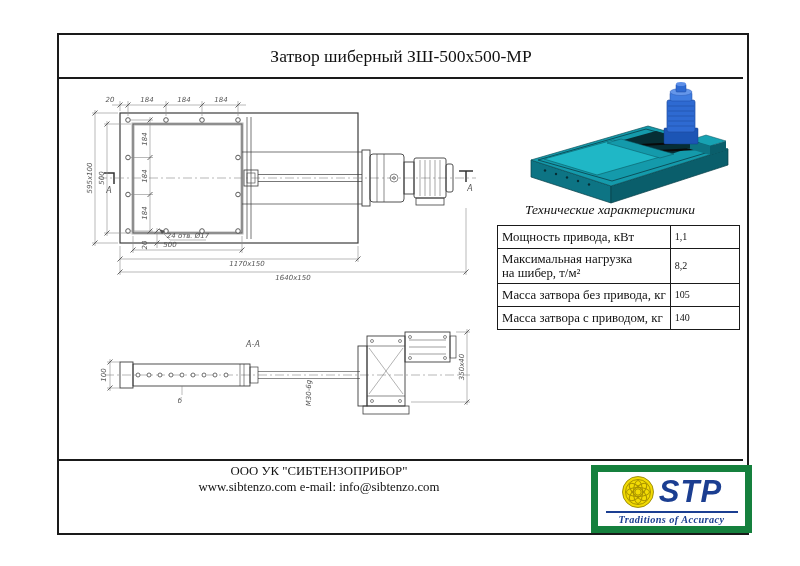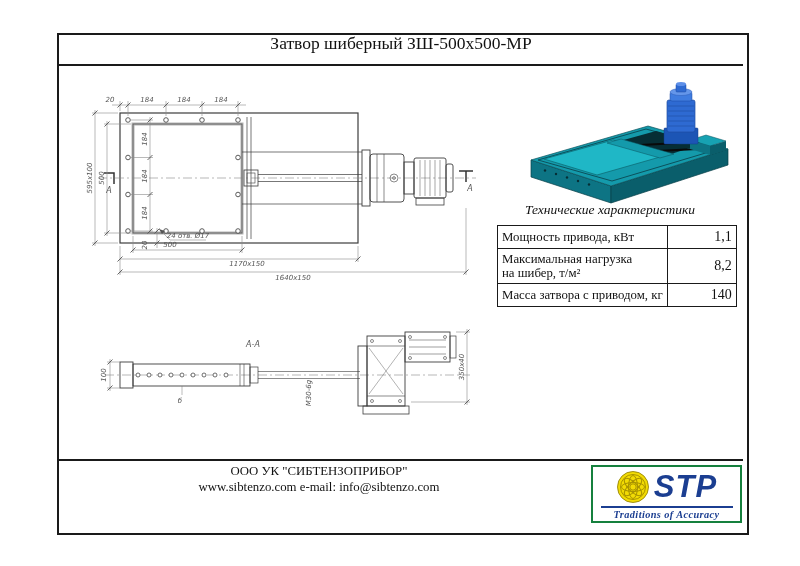--- a/index.html
+++ b/index.html
@@ -1,33 +1,33 @@
 <!DOCTYPE html>
 <html><head>
 <meta charset="utf-8">
 <style>
   html,body{margin:0;padding:0;background:#fff;}
   .page{position:relative;width:800px;height:566px;background:#fff;overflow:hidden;
         font-family:"Liberation Serif",serif;outline:1px solid #d8d8d8;}
   .frame{position:absolute;left:57px;top:33px;width:688px;height:498px;border:2px solid #1a1a1a;}
-  .title-bar{position:absolute;left:59px;top:22px;width:684px;height:42px;line-height:42px;
+  .title-bar{position:absolute;left:59px;top:35px;width:684px;height:42px;line-height:42px;
              text-align:center;font-size:17.5px;color:#111;border-bottom:2px solid #1a1a1a;}
   .art{position:absolute;left:0;top:0;width:800px;height:566px;}
   .spec-title{position:absolute;left:492px;top:202px;width:236px;text-align:center;
               font-size:13.5px;color:#111;font-style:italic;}
   .specs{position:absolute;left:497px;top:225px;border-collapse:collapse;
          font-family:"Liberation Serif",serif;}
   .specs td{border:1.4px solid #1a1a1a;padding:0 4px;color:#111;font-size:12.8px;line-height:14.5px;}
-  .specs td.val{text-align:right;width:60px;font-size:14px;}
+  .specs td.val{text-align:left;width:60px;font-size:10px;}
   .specs tr.r1 td{height:22px;}
   .specs tr.r2 td{height:34px;}
   .footer-sep{position:absolute;left:59px;top:459px;width:684px;border-top:2px solid #1a1a1a;}
   .footer-text{position:absolute;left:59px;top:464px;width:520px;text-align:center;
                font-size:12.8px;line-height:15.6px;color:#111;}
-  .logo-box{position:absolute;left:591px;top:465px;width:147px;height:54px;border:2px solid #15803d;
+  .logo-box{position:absolute;left:591px;top:465px;width:147px;height:54px;border:7px solid #15803d;
             background:#fff;display:flex;flex-direction:column;align-items:center;justify-content:center;}
   .logo-row{display:flex;align-items:center;gap:4px;height:36px;}
   .stp{font-family:"Liberation Sans",sans-serif;font-size:31px;font-weight:bold;font-style:italic;
        color:#1b3e91;letter-spacing:1px;line-height:30px;}
   .logo-line{width:132px;height:2px;background:#1b3e91;margin:1px 0 1px 0;}
   .tagline{font-family:Liberation Serif, serif;font-size:10.3px;font-weight:bold;
            font-style:italic;color:#1b3e91;letter-spacing:0.4px;}
   .dim{font-family:"DejaVu Sans",sans-serif;font-style:italic;font-size:7px;fill:#555;
        text-anchor:middle;stroke:none;}
   .dimb{font-size:8px;}
@@ -277,20 +277,24 @@
       <td class="val">1,1</td>
     </tr>
     <tr class="r2">
       <td>
         <div>Максимальная нагрузка</div>
         <div>на шибер, т/м²</div>
       </td>
       <td class="val">8,2</td>
     </tr>
     <tr class="r1">
+      <td>Масса затвора без привода, кг</td>
+      <td class="val">105</td>
+    </tr>
+    <tr class="r1">
       <td>Масса затвора с приводом, кг</td>
       <td class="val">140</td>
     </tr>
   </tbody>
     </table>
 
   <div class="footer-sep"></div>
   <div class="footer-text">
     <div>ООО УК "СИБТЕНЗОПРИБОР"</div>
     <div>www.sibtenzo.com e-mail: info@sibtenzo.com</div>

